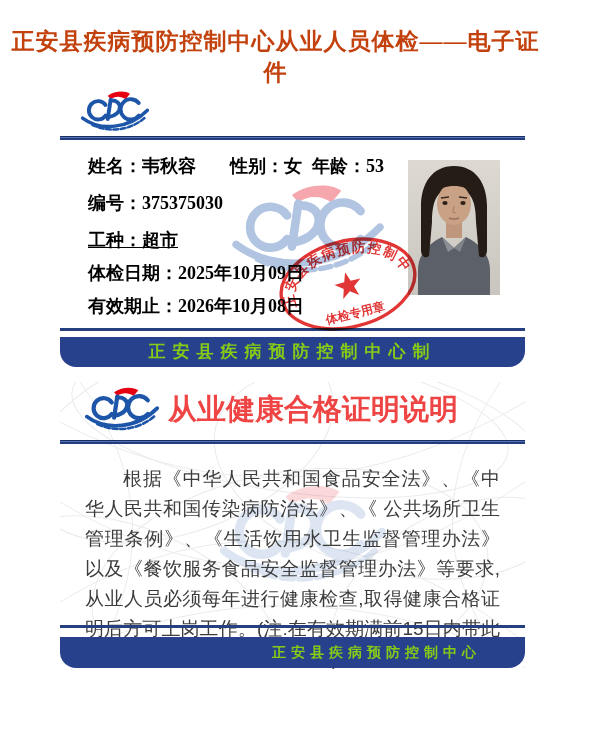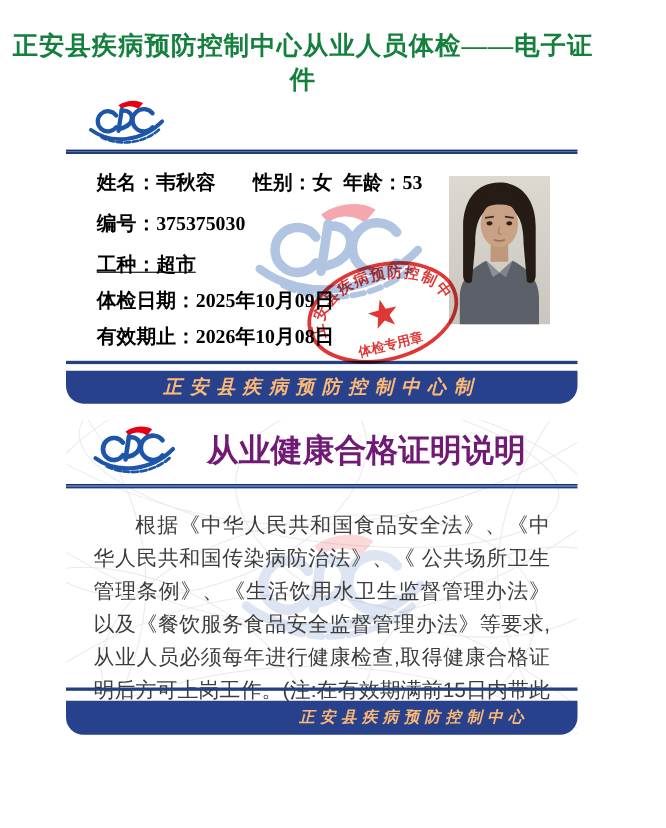--- a/index.html
+++ b/index.html
@@ -1,37 +1,37 @@
 <!DOCTYPE html>
 <html><head>
 <meta charset="utf-8">
 <style>
   html,body{margin:0;padding:0;background:#ffffff;}
   .page{position:relative;width:605px;height:753px;background:#ffffff;overflow:hidden;
         font-family:"Liberation Sans",sans-serif;}
   .top-title{position:absolute;top:26px;left:0;width:551px;text-align:center;
         font-family:"Liberation Serif","DejaVu Serif",serif;font-weight:700;
-        font-size:23px;color:#15803d;letter-spacing:1px;}
+        font-size:23px;color:#c2410c;letter-spacing:1px;}
   .card{position:absolute;left:60px;width:465px;}
   .card1{top:88px;height:279px;background:#fff;}
   .card2{top:382px;height:286px;background:#fff;}
   .c-header{position:absolute;top:0;left:0;right:0;display:flex;align-items:center;}
   .c1-header{height:48px;}
   .c2-header{height:56px;}
   .logo-sm{width:86px;height:46px;margin-left:12px;flex:0 0 auto;}
   .logo-md{width:92px;height:50px;margin-left:16px;flex:0 0 auto;}
   .c1-title{margin-left:8px;font-size:21px;font-weight:600;color:#3d4c61;white-space:nowrap;}
-  .c2-title{margin-left:20px;font-size:29px;font-weight:700;color:#701a75;white-space:nowrap;}
+  .c2-title{font-size:29px;font-weight:700;color:#ef4444;white-space:nowrap;}
   .rule{position:absolute;left:0;right:0;height:4px;
         background:linear-gradient(180deg,#1a2f62 0 30%,#5571b5 30% 62%,#223c7c 62% 100%);}
   .rule-c1{top:48px;} .rule-c2{top:58px;}
   .thin-line{position:absolute;left:0;right:0;height:3px;background:#24407e;}
   .navy-bar{position:absolute;left:0;right:0;background:#28418c;
-        border-radius:0 0 16px 16px;color:#fdba74;
-        font-family:"Liberation Serif","DejaVu Serif",serif;font-style:italic;}
+        border-radius:0 0 16px 16px;color:#84cc16;
+        font-family:"Liberation Serif","DejaVu Serif",serif;}
   .bar1{top:249px;height:30px;line-height:30px;text-align:center;
         font-size:17px;font-weight:700;letter-spacing:7px;}
   .bar2{top:255px;height:31px;line-height:31px;text-align:right;
         padding-right:44px;box-sizing:border-box;font-size:14px;font-weight:700;letter-spacing:5px;}
   .tl1{top:240px;} .tl2{top:243px;}
   .fields{position:absolute;top:0;left:14px;right:0;}
   .frow{position:absolute;left:0;white-space:nowrap;
         font-family:"Liberation Serif","DejaVu Serif",serif;
         font-weight:700;font-size:18px;color:#000;margin-left:14px;}
   .r1{top:66px;} .r2{top:103px;} .r3{top:140px;text-decoration:underline;} .r4{top:173px;text-align:right;} .r5{top:206px;}

